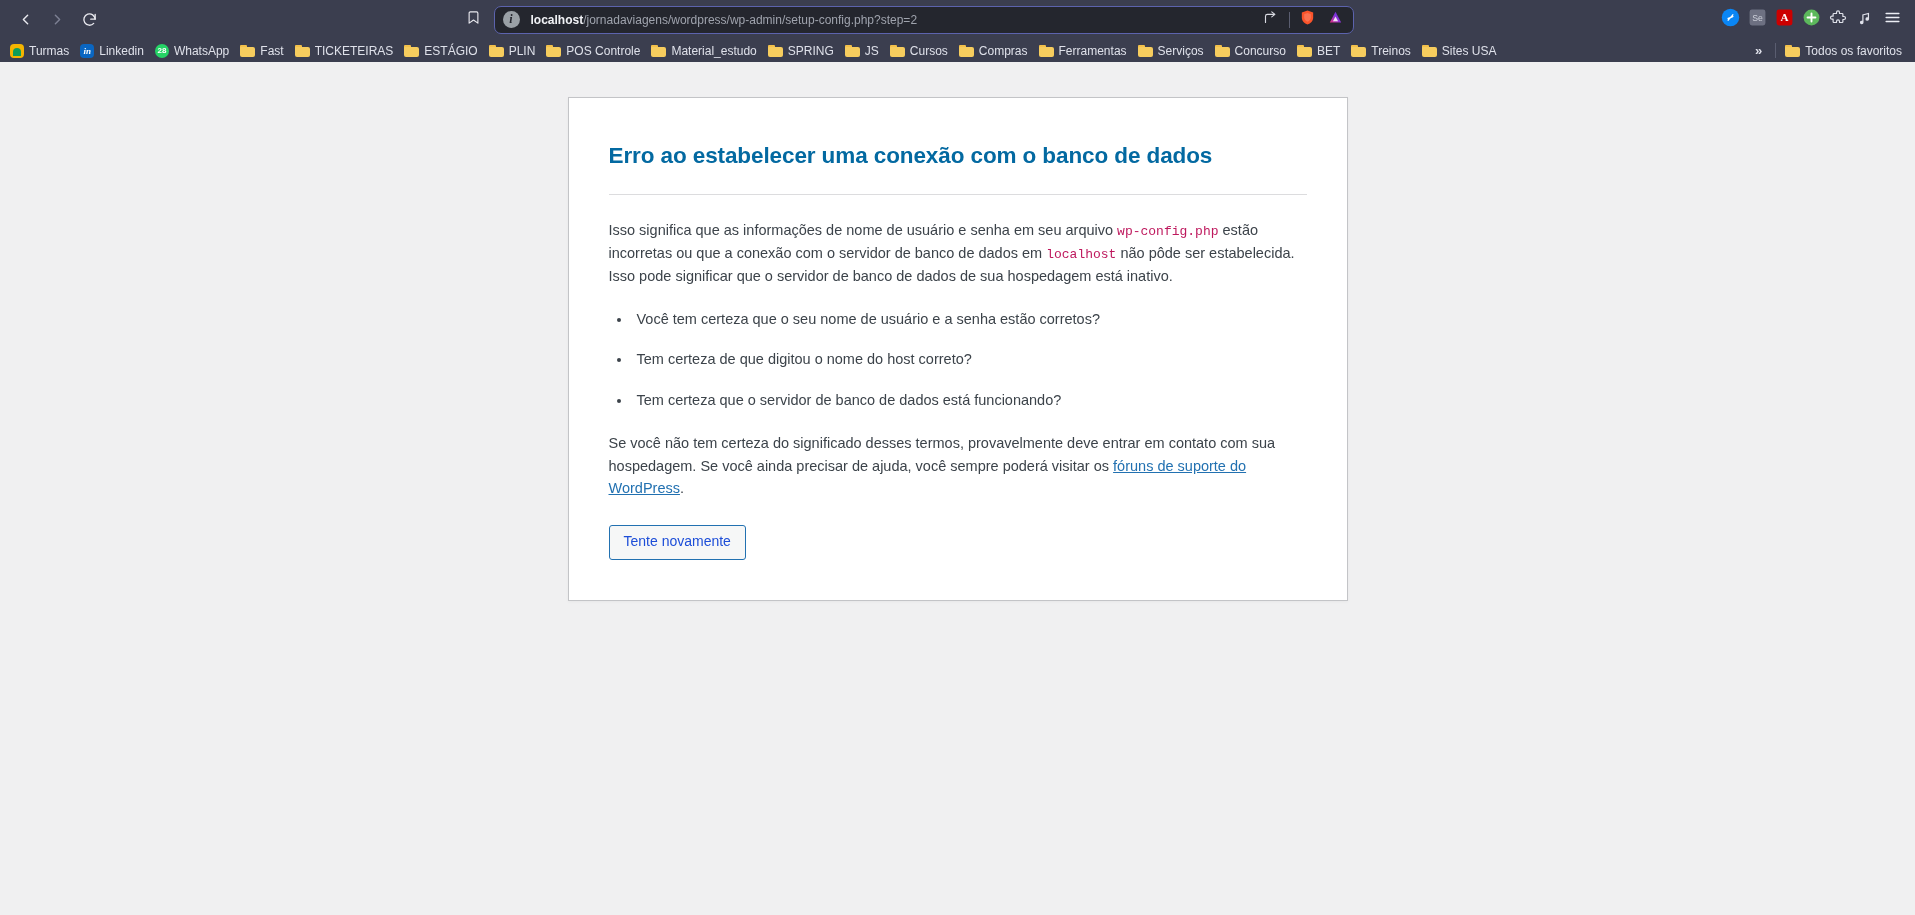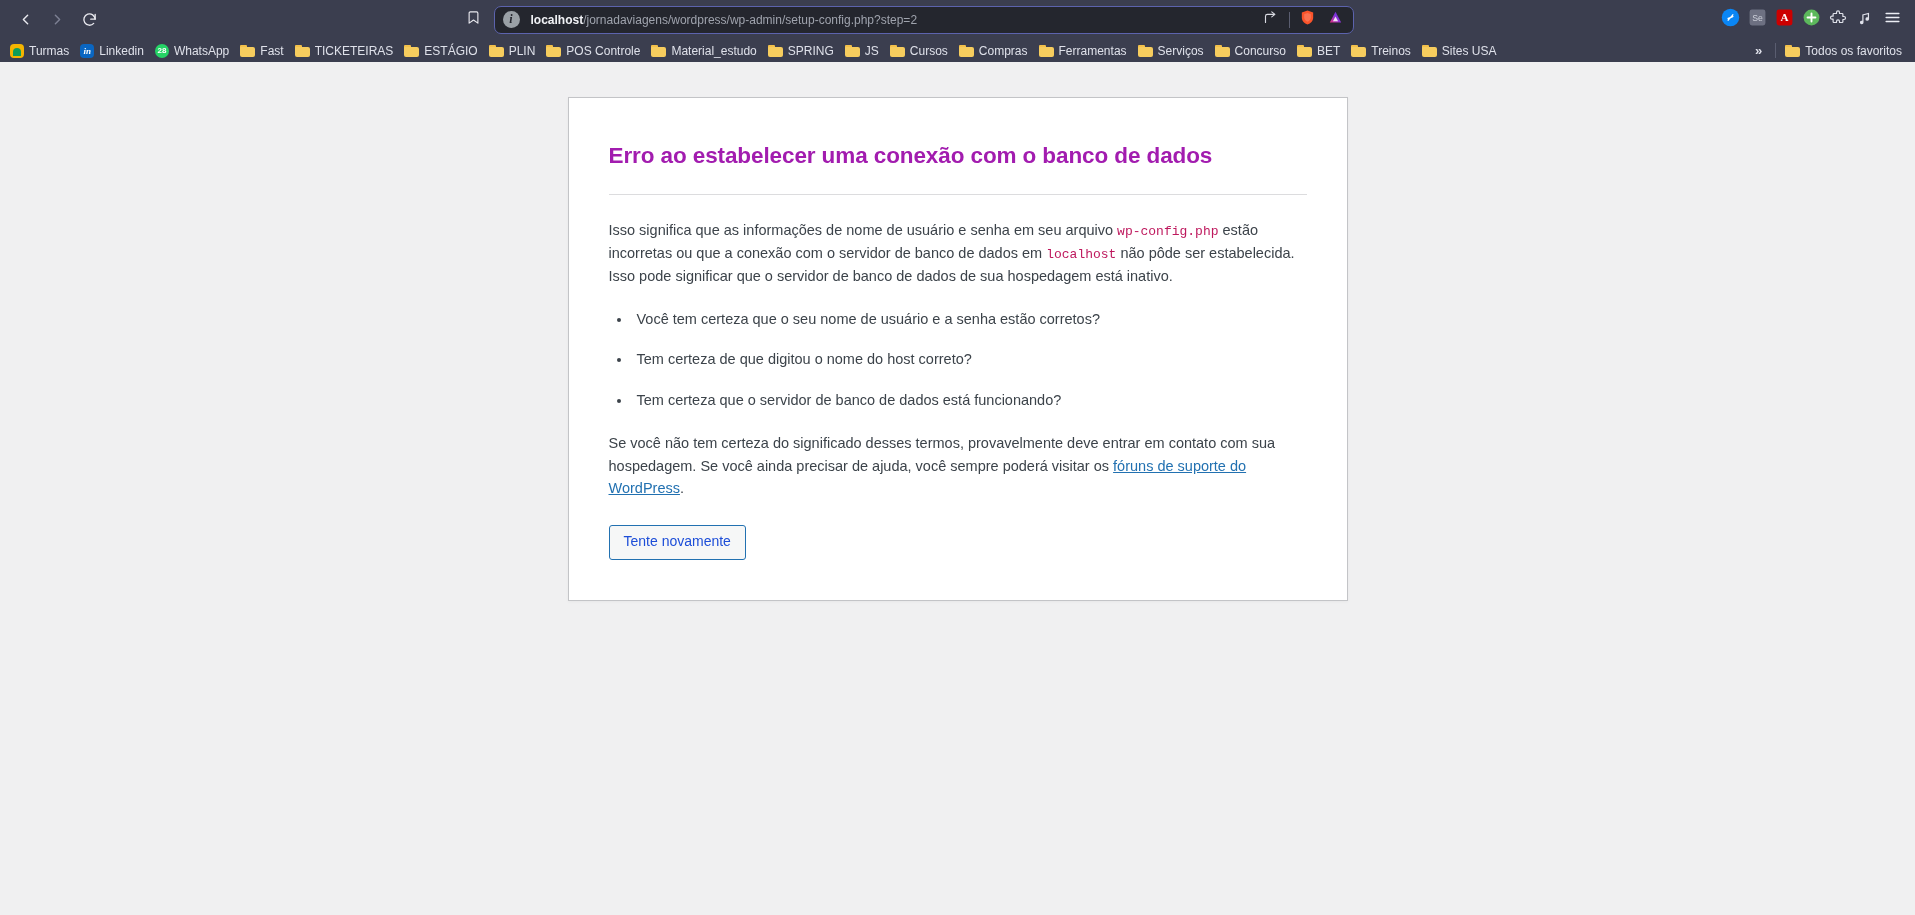--- a/index.html
+++ b/index.html
@@ -199,21 +199,21 @@
     border: 1px solid #c3c4c7;
     box-shadow: 0 1px 3px rgba(0,0,0,.04);
     padding: 31px 40px 40px;
     color: #3c434a;
     font-size: 14.5px;
     line-height: 1.55;
   }
   .wp-title {
     font-size: 22.5px;
     font-weight: bold;
-    color: #a21caf;
+    color: #0369a1;
     margin: 10px 0 0;
     padding-bottom: 20px;
     border-bottom: 1px solid #dcdcde;
     letter-spacing: -0.1px;
   }
   .wp-p {
     margin: 24px 0 0;
   }
   .wp-p.second { margin-top: 21px; }
   code {

